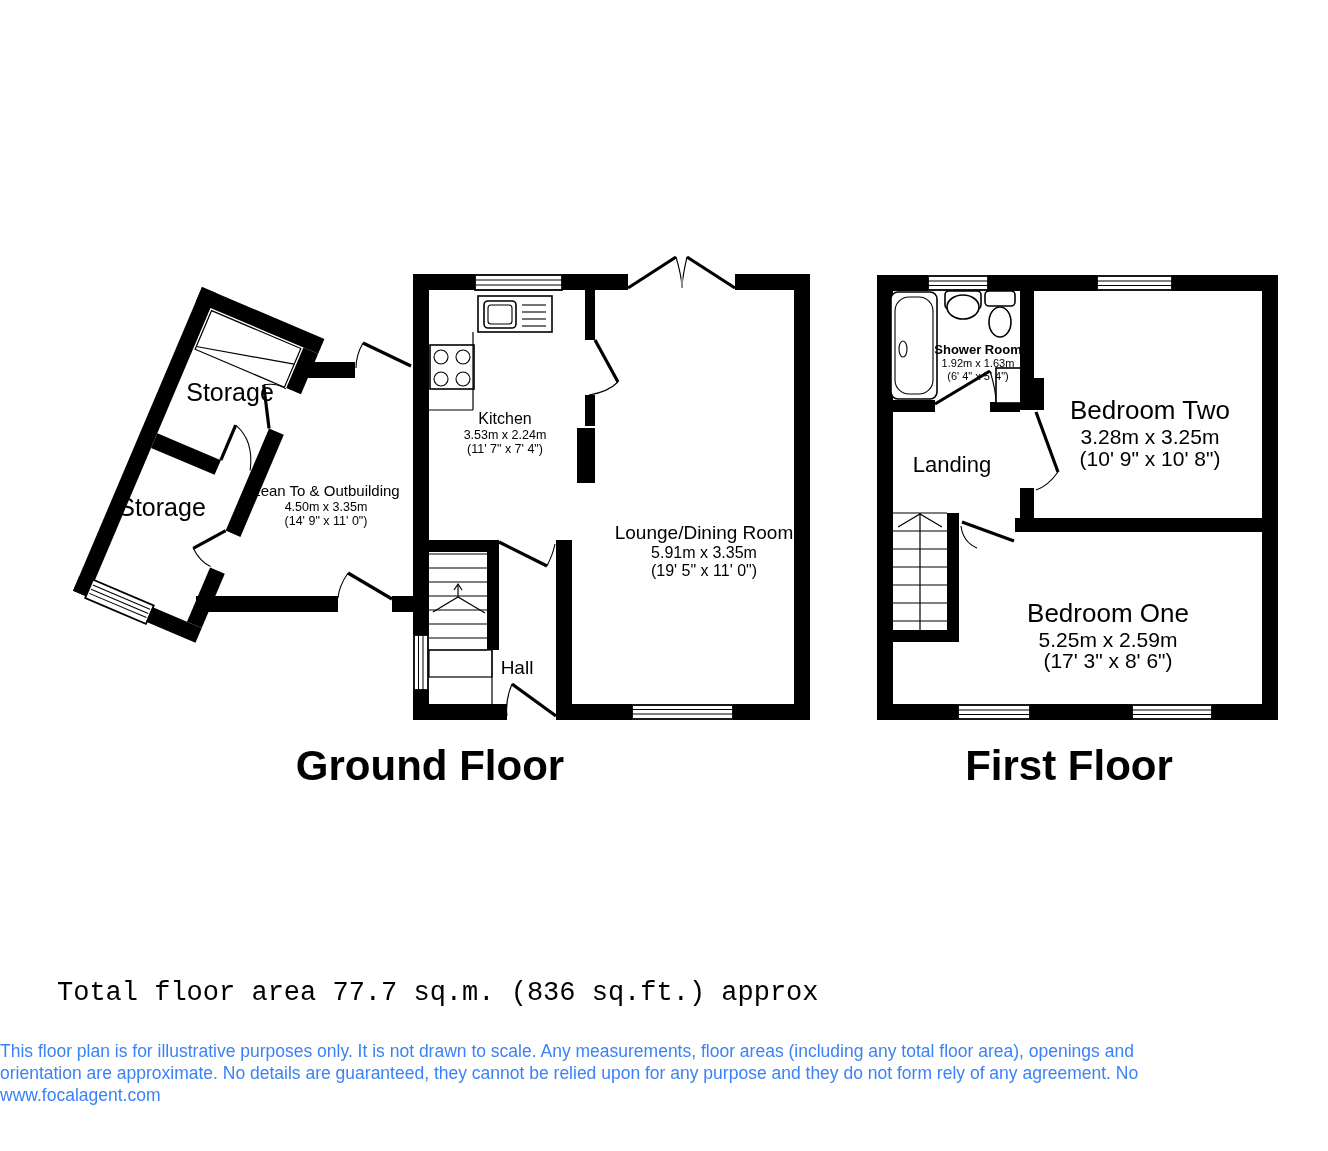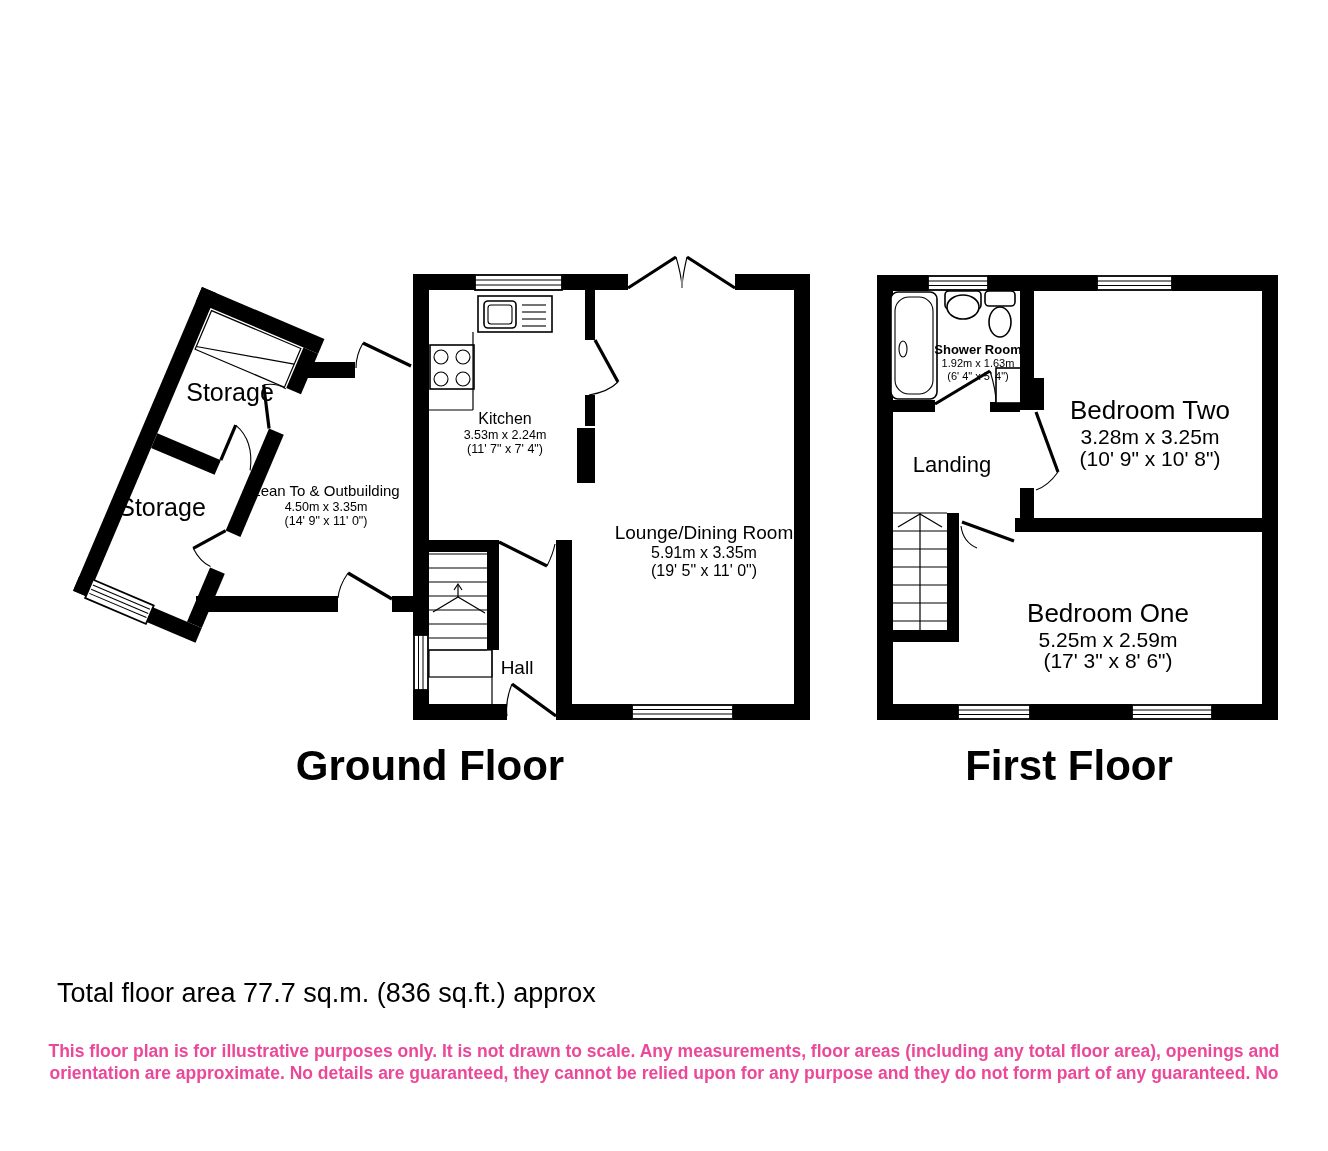--- a/index.html
+++ b/index.html
@@ -9,23 +9,23 @@
   .wall{fill:#000;stroke:none;}
   .leaf{stroke:#000;stroke-width:3.2;fill:none;stroke-linecap:butt;}
   .swing{stroke:#000;stroke-width:1.1;fill:none;}
   .thin{stroke:#000;stroke-width:1.2;fill:none;}
   .fix{stroke:#000;stroke-width:1.6;fill:#fff;}
   .fix2{stroke:#000;stroke-width:1.1;fill:none;}
   .win{fill:#fff;stroke:#000;stroke-width:1.8;}
   .winline{stroke:#000;stroke-width:1;fill:none;}
   .rname{font-family:"Liberation Sans","DejaVu Sans",sans-serif;fill:#000;text-anchor:middle;}
   .title{font-family:"Liberation Sans","DejaVu Sans",sans-serif;font-weight:bold;fill:#000;text-anchor:middle;}
-  #total-area{position:absolute;left:57px;top:978px;font-size:27px;color:#000;}
-  #disclaimer{position:absolute;left:0;top:1040px;width:1328px;text-align:center;
-              font-size:17.5px;line-height:22px;color:#ec4899;font-weight:bold;}
+  #total-area{position:absolute;left:57px;top:978px;font-size:27px;color:#000;font-family:Liberation Mono, monospace;}
+  #disclaimer{position:absolute;left:0;top:1040px;width:1328px;
+              font-size:17.5px;line-height:22px;color:#3b82f6;}
 </style>
 </head>
 <body>
 
 <svg id="plan-svg" width="1328" height="1151" viewBox="0 0 1328 1151">
 
   <g>
 
     <g transform="translate(202,287) rotate(23)">
       <rect class="wall" x="0" y="0" width="16" height="330"></rect>
@@ -275,14 +275,15 @@
     <text class="rname" x="1108" y="622" font-size="26">Bedroom One</text>
     <text class="rname" x="1108" y="647" font-size="21">5.25m x 2.59m</text>
     <text class="rname" x="1108" y="668" font-size="21">(17' 3" x 8' 6")</text>
     <text class="title" x="1069" y="780" font-size="42">First Floor</text>
   </g>
 </svg>
 
 <div id="total-area">Total floor area 77.7 sq.m. (836 sq.ft.) approx</div>
 <div id="disclaimer">
   <div>This floor plan is for illustrative purposes only. It is not drawn to scale. Any measurements, floor areas (including any total floor area), openings and</div>
-  <div>orientation are approximate. No details are guaranteed, they cannot be relied upon for any purpose and they do not form part of any guaranteed. No</div>
+  <div>orientation are approximate. No details are guaranteed, they cannot be relied upon for any purpose and they do not form rely of any agreement. No</div>
+  <div>www.focalagent.com</div>
 </div>
 
 </body></html>

